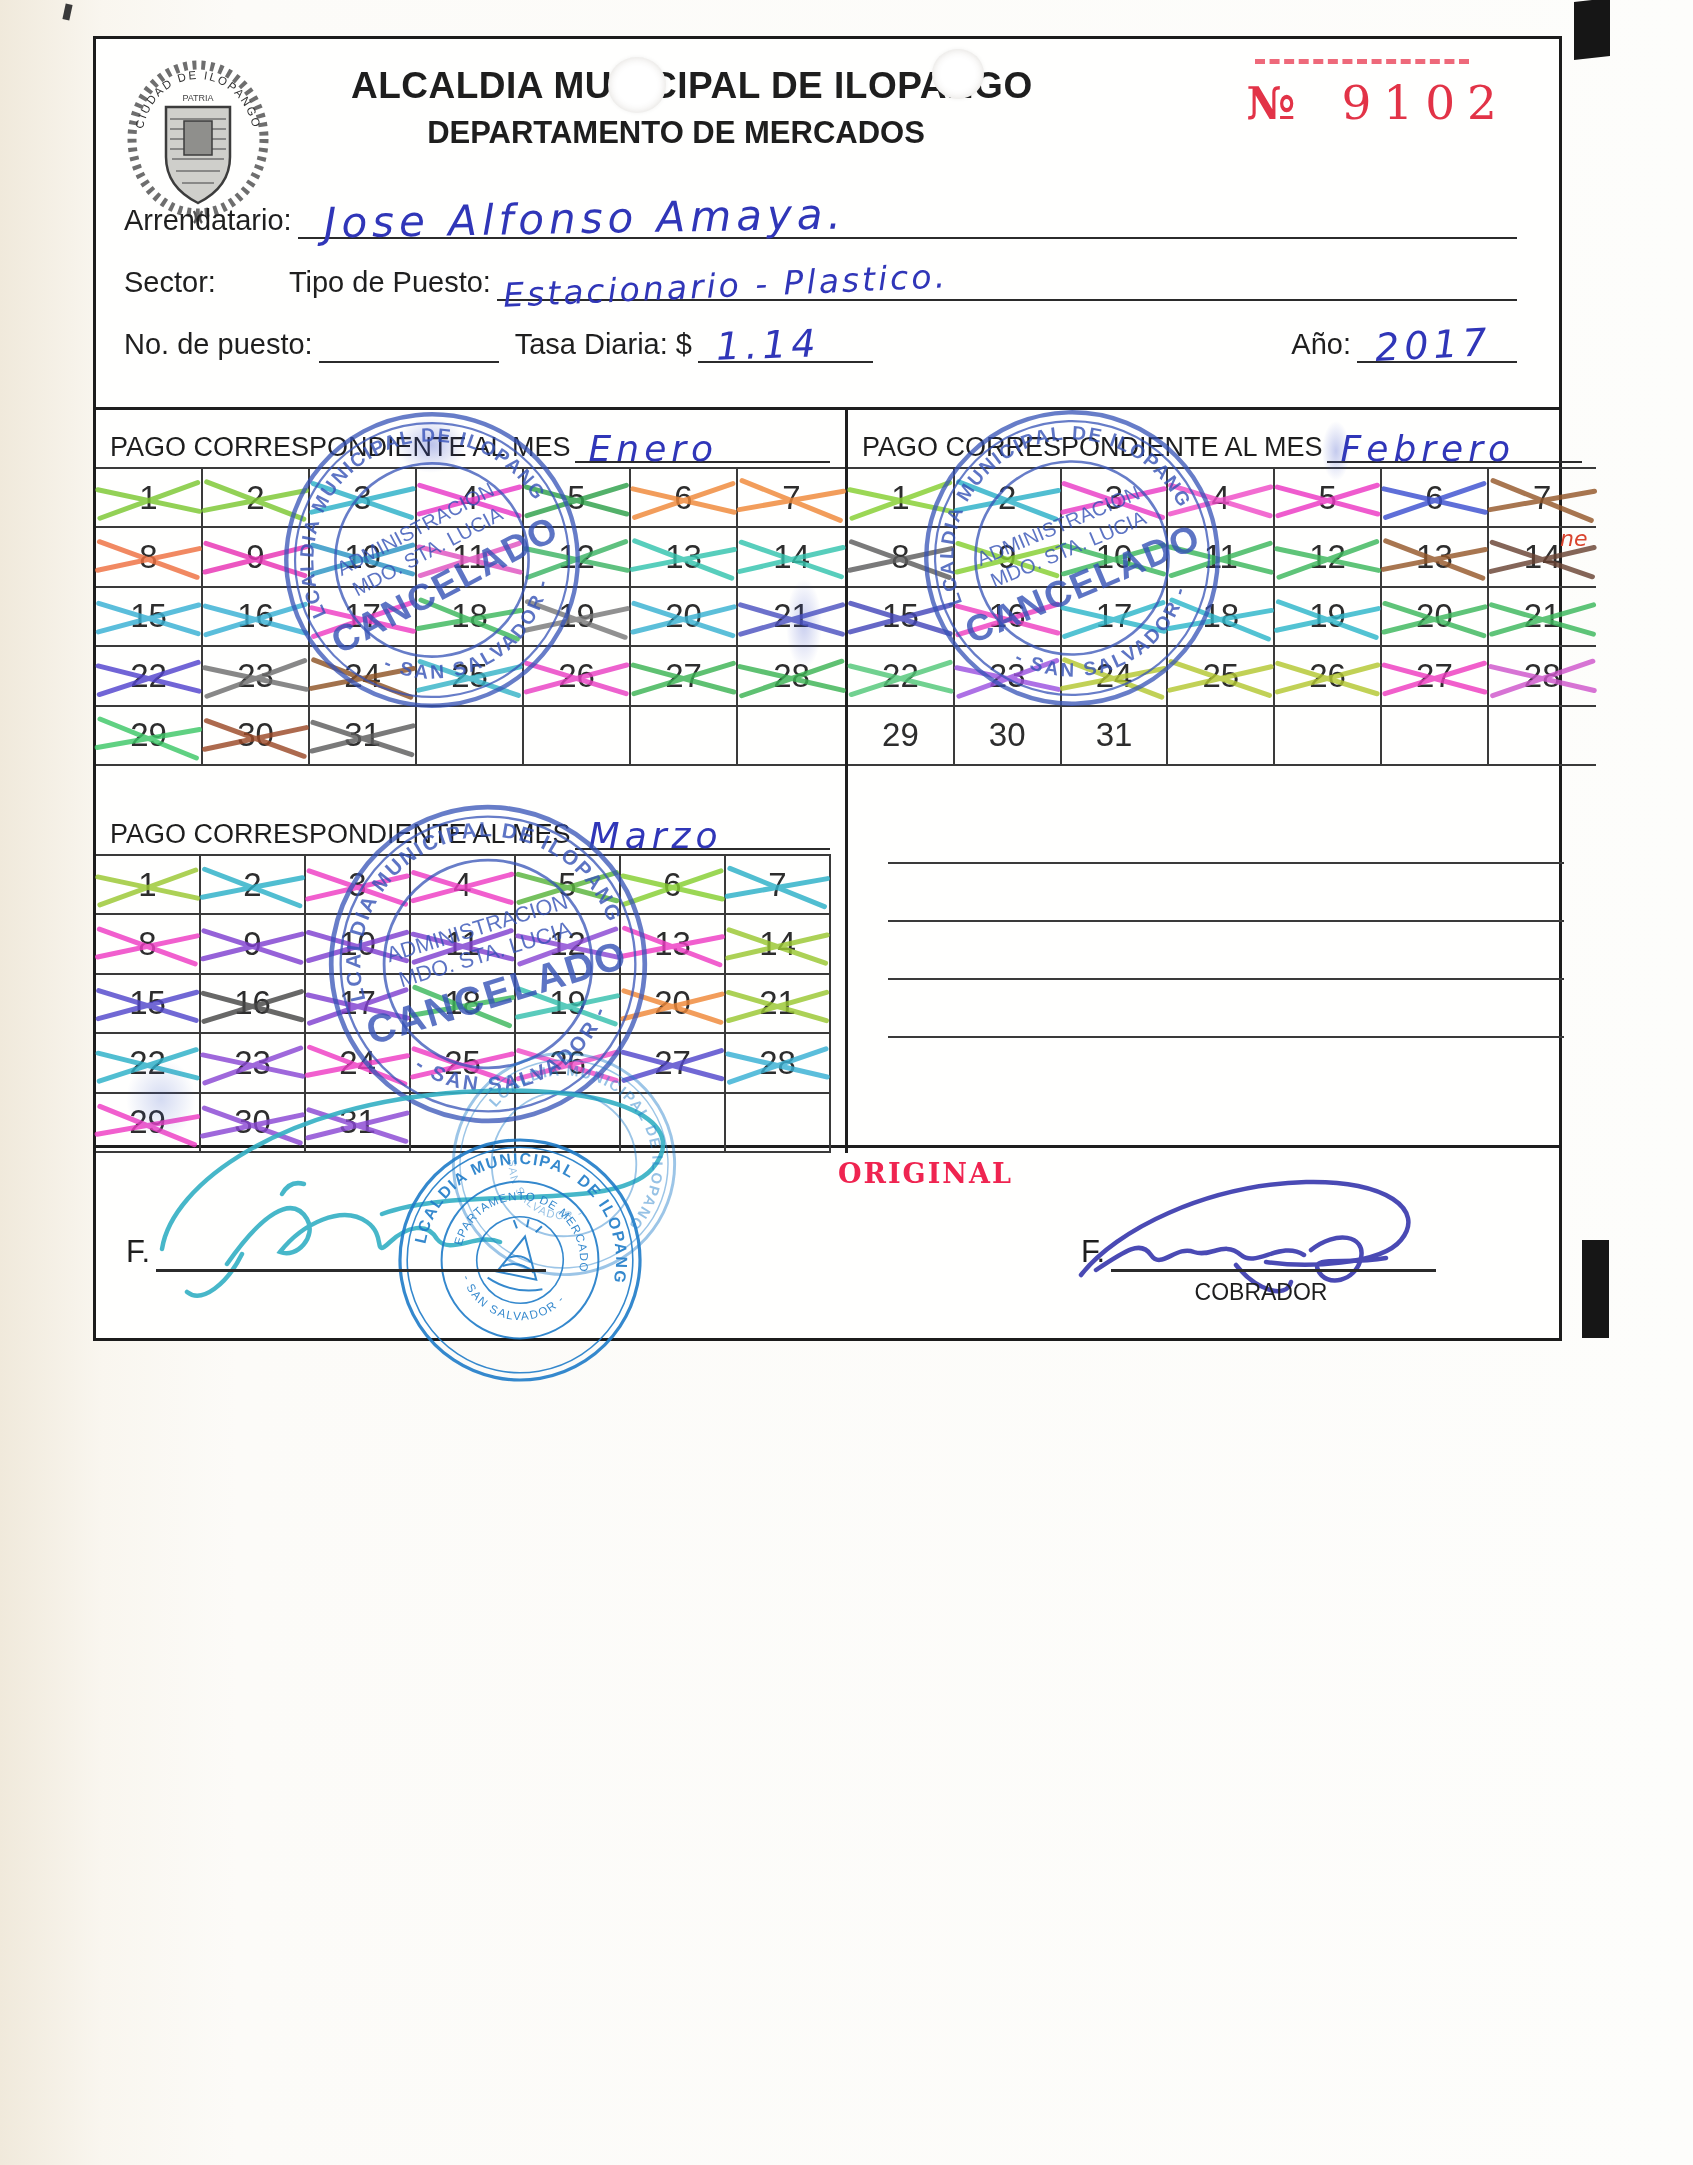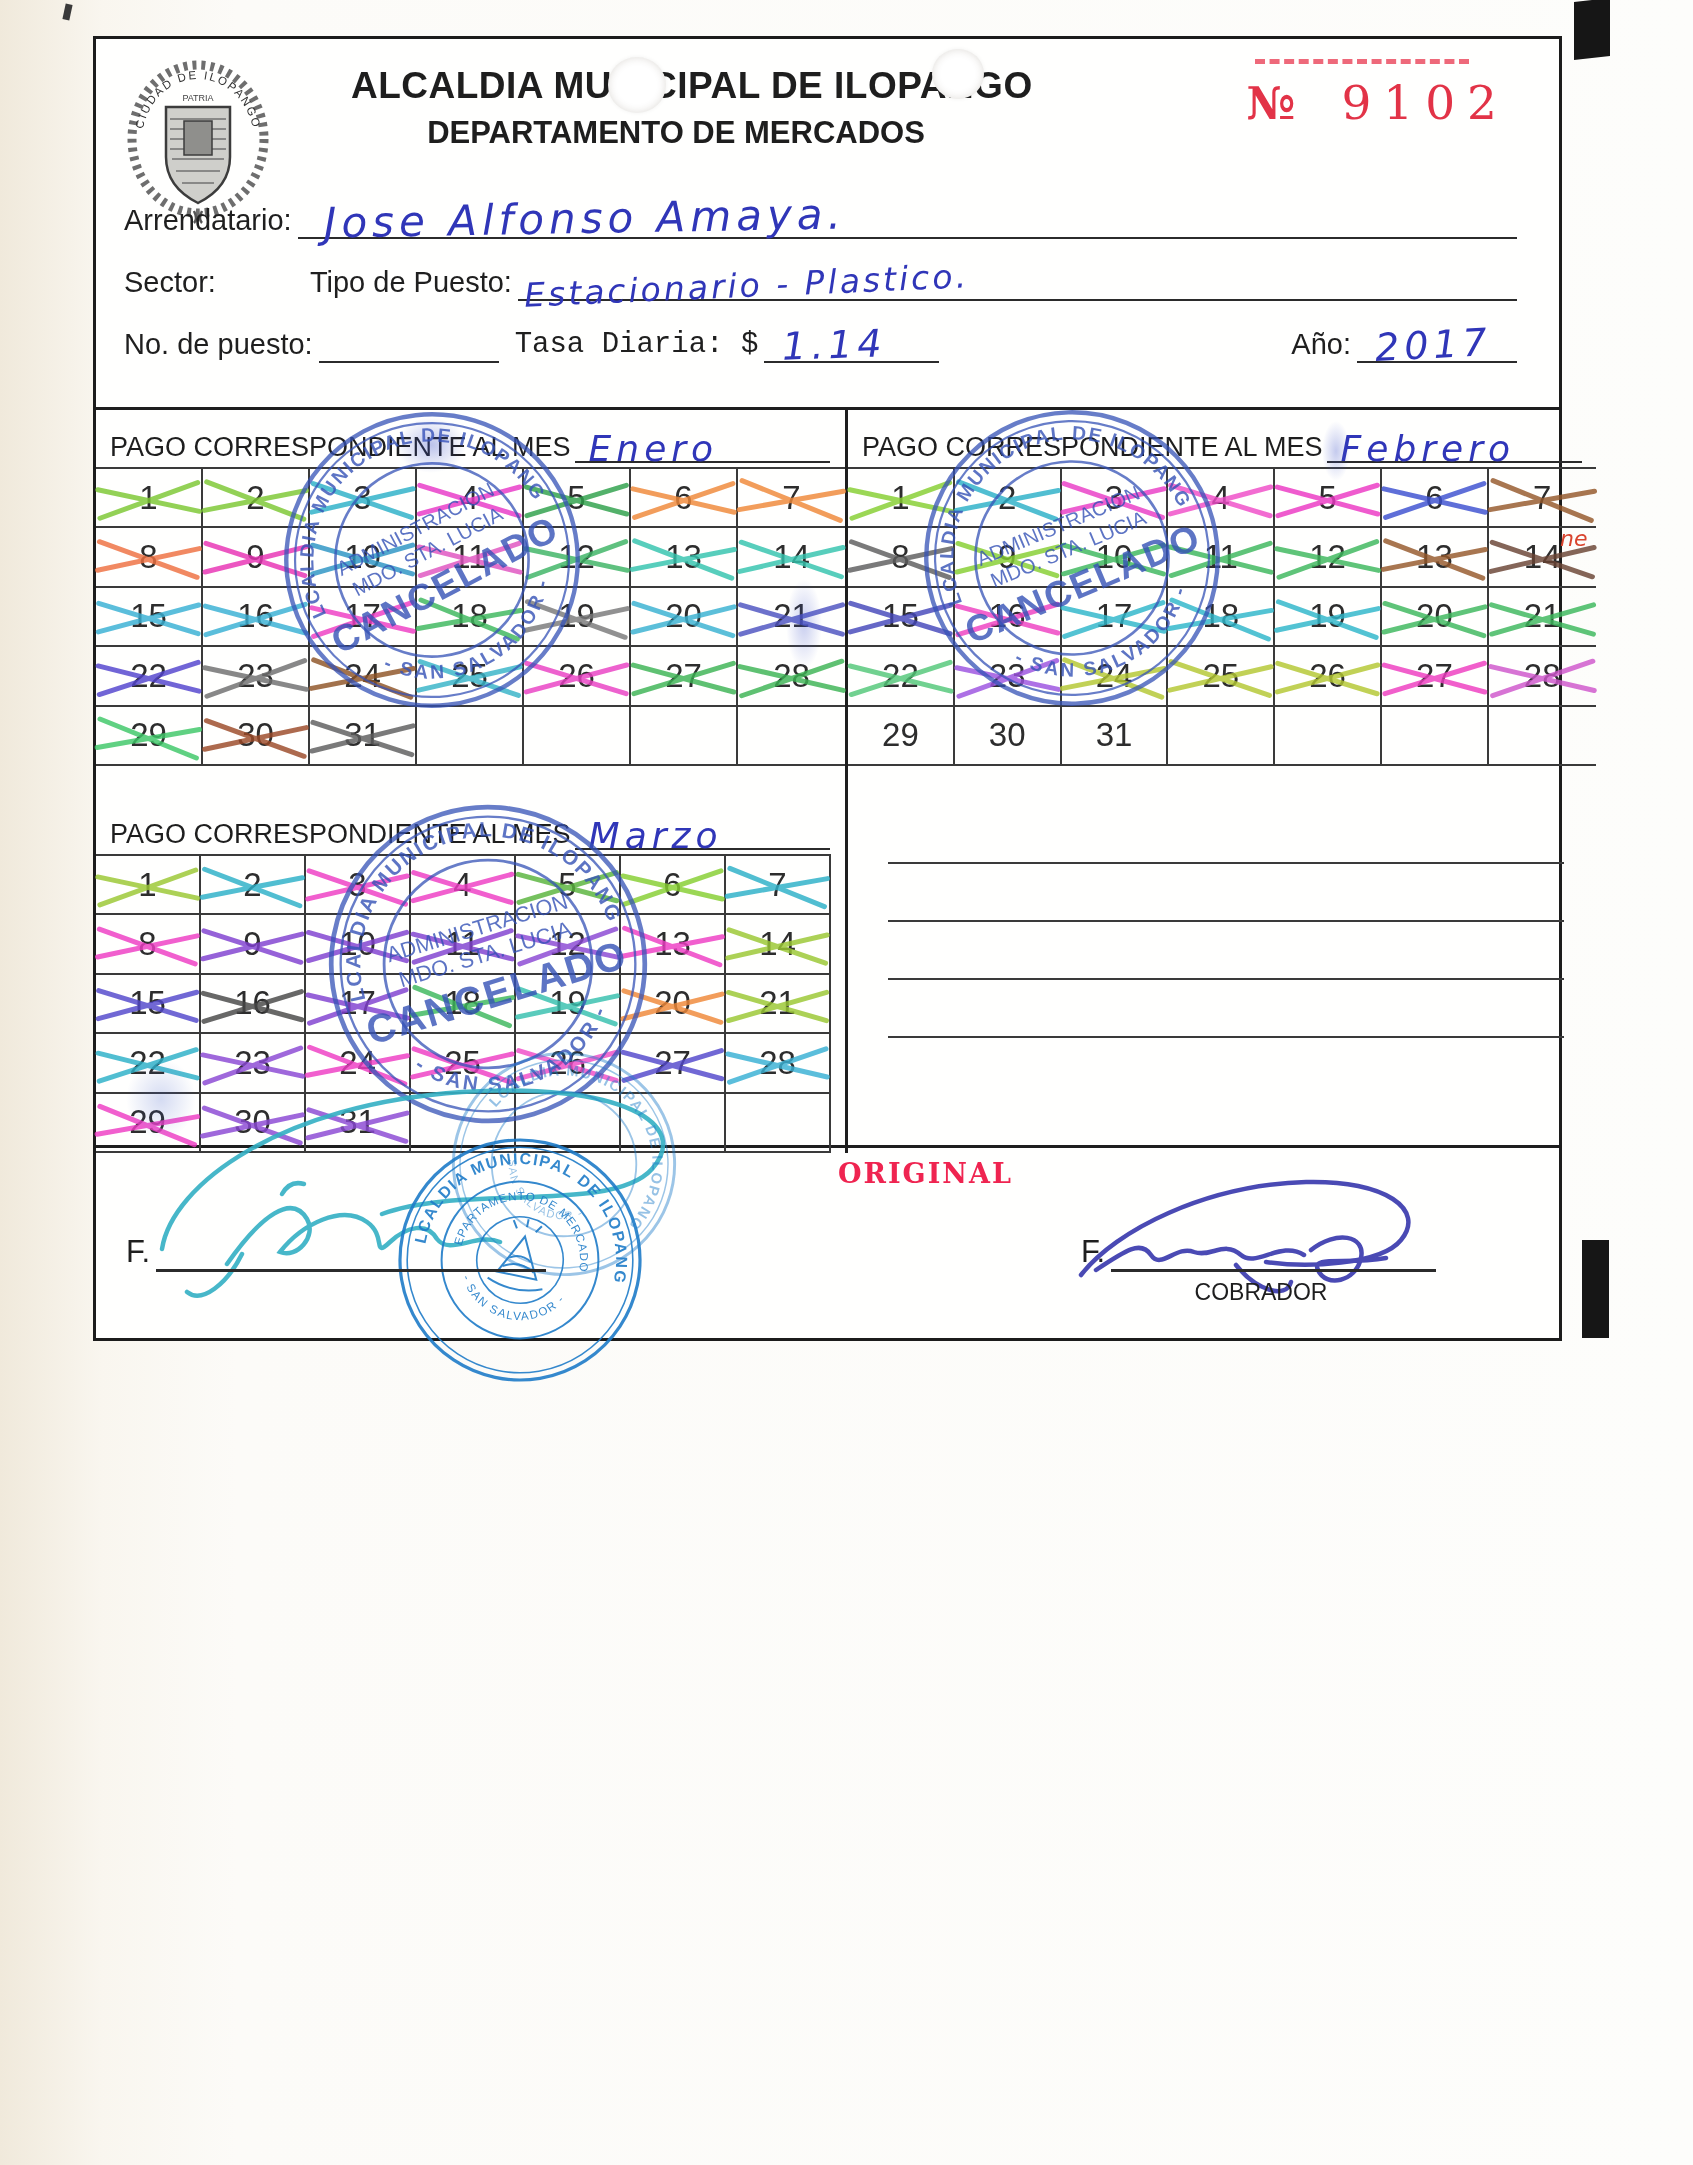--- a/index.html
+++ b/index.html
@@ -155,32 +155,32 @@
 
   <div class="frow row-arr">
     <span class="flabel">Arrendatario:</span>
     <span class="fill grow">
       <span class="hand" style="left:26px;font-size:42px;transform:rotate(-1deg);">Jose Alfonso Amaya.</span>
     </span>
   </div>
 
   <div class="frow row-sec">
     <span class="flabel">Sector:</span>
-    <span class="flabel" style="margin-left:88px;">Tipo de Puesto:</span>
+    <span class="flabel" style="margin-left:67px;">Tipo de Puesto:</span>
     <span class="fill grow">
       <span class="hand" style="left:6px;font-size:33px;transform:rotate(-2.5deg);letter-spacing:3px;">Estacionario - Plastico.</span>
     </span>
   </div>
 
   <div class="frow row-pue">
     <span class="flabel">No. de puesto:</span>
     <span class="fill" style="width:180px;">
       <span class="hand"></span>
     </span>
-    <span class="flabel" style="margin-left:16px;font-family:Liberation Mono, monospace;">Tasa Diaria: $</span>
+    <span class="flabel" style="margin-left:16px;">Tasa Diaria: $</span>
     <span class="fill" style="width:175px;">
       <span class="hand" style="left:18px;font-size:38px;transform:rotate(-2deg);">1.14</span>
     </span>
     <span class="flabel" style="margin-left:auto;">Año:</span>
     <span class="fill" style="width:160px;">
       <span class="hand" style="left:18px;font-size:38px;transform:rotate(-3deg);">2017</span>
     </span>
   </div>
 
   <div class="grids">

